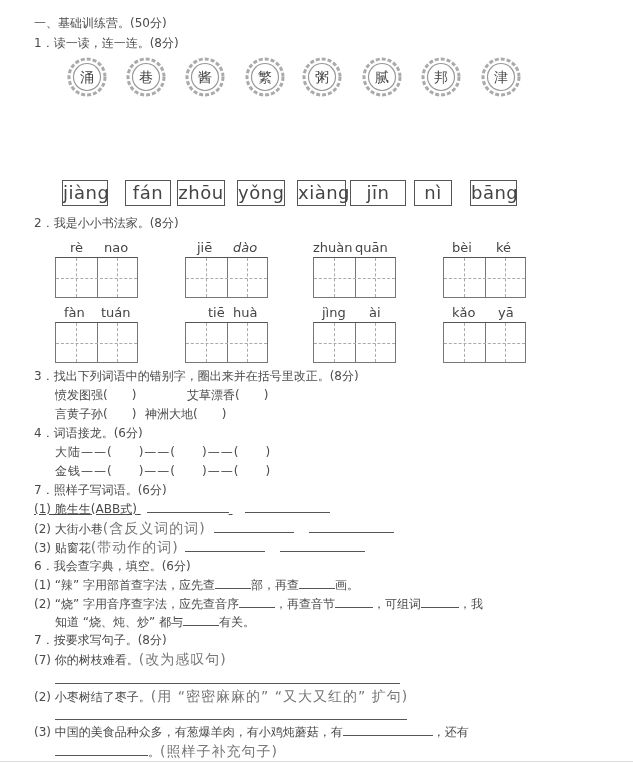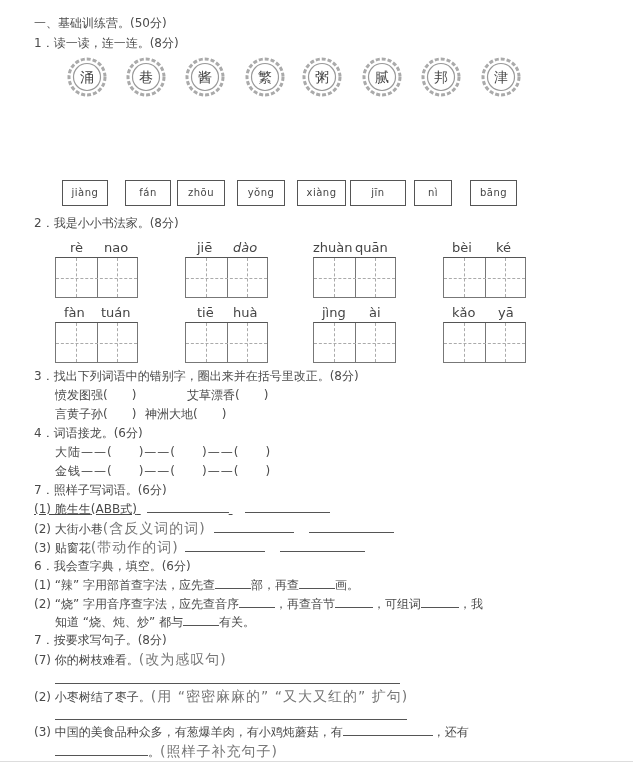--- a/index.html
+++ b/index.html
@@ -5,21 +5,21 @@
   * { box-sizing: border-box; margin: 0; padding: 0; }
   html, body { width: 633px; height: 764px; background: #ffffff; overflow: hidden; }
   body { position: relative; font-family: "DejaVu Sans", "Liberation Sans", sans-serif; color: #444; font-size: 12px; }
   .abs { position: absolute; white-space: nowrap; }
   .line { font-size: 12px; color: #4a4a4a; line-height: 16px; }
   .hint { font-size: 14px; color: #777; letter-spacing: 1px; }
   .blank { display: inline-block; border-bottom: 1px solid #555; height: 12px; vertical-align: baseline; }
   .medal { position: absolute; width: 40px; height: 40px; }
   .medal svg { position: absolute; left: 0; top: 0; }
   .medal span { position: absolute; left: 0; top: 0; width: 40px; height: 40px; line-height: 40px; text-align: center; font-family: "DejaVu Serif", "Liberation Serif", serif; font-size: 14px; color: #444; }
-  .pybox { position: absolute; top: 180px; height: 26px; border: 1.5px solid #555; text-align: center; line-height: 23px; font-size: 10px; color: #444; letter-spacing: 0.5px; }
+  .pybox { position: absolute; top: 180px; height: 26px; border: 1.5px solid #555; text-align: center; line-height: 23px; font-size: 18px; color: #444; letter-spacing: 0.5px; }
   .grid { position: absolute; width: 83px; height: 41px; border: 1px solid #777; border-top: 1.5px solid #555; }
   .grid .mid { position: absolute; left: 41px; top: 0; width: 1px; height: 100%; background: #777; }
   .grid .h { position: absolute; left: 0; top: 50%; width: 100%; border-top: 1px dashed #aaa; }
   .grid .v1 { position: absolute; left: 20px; top: 0; height: 100%; border-left: 1px dashed #aaa; }
   .grid .v2 { position: absolute; left: 61px; top: 0; height: 100%; border-left: 1px dashed #aaa; }
   .py { position: absolute; font-size: 13px; color: #444; }
   .longline { position: absolute; border-bottom: 1px solid #555; height: 1px; }
   .bottom-rule { position: absolute; left: 0; top: 761px; width: 633px; border-top: 1px solid #ddd; }
 </style>
 </head>
@@ -141,21 +141,21 @@
 
   <span class="py" style="left:64px;top:305px;">fàn</span>
   <span class="py" style="left:101px;top:305px;">tuán</span>
   <div class="grid" style="left:55px;top:322px;">
       <div class="mid"></div>
       <div class="h"></div>
       <div class="v1"></div>
       <div class="v2"></div>
     </div>
 
-  <span class="py" style="left:197px;top:305px;">tiē</span>
+  <span class="py" style="left:208px;top:305px;">tiē</span>
   <span class="py" style="left:233px;top:305px;">huà</span>
   <div class="grid" style="left:185px;top:322px;">
       <div class="mid"></div>
       <div class="h"></div>
       <div class="v1"></div>
       <div class="v2"></div>
     </div>
 
   <span class="py" style="left:322px;top:305px;">jìng</span>
   <span class="py" style="left:369px;top:305px;">ài</span>

